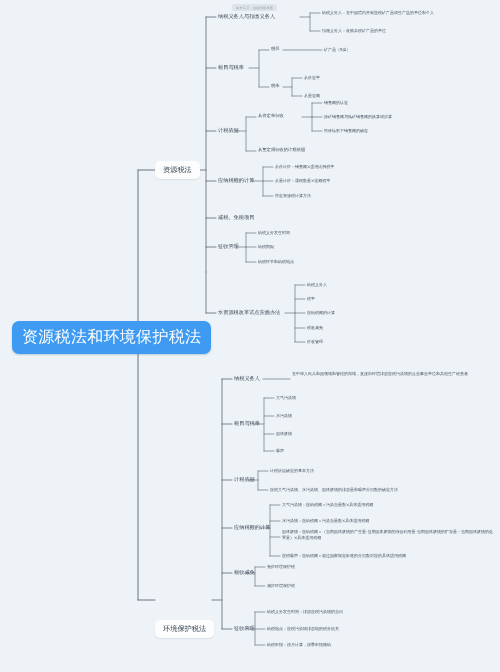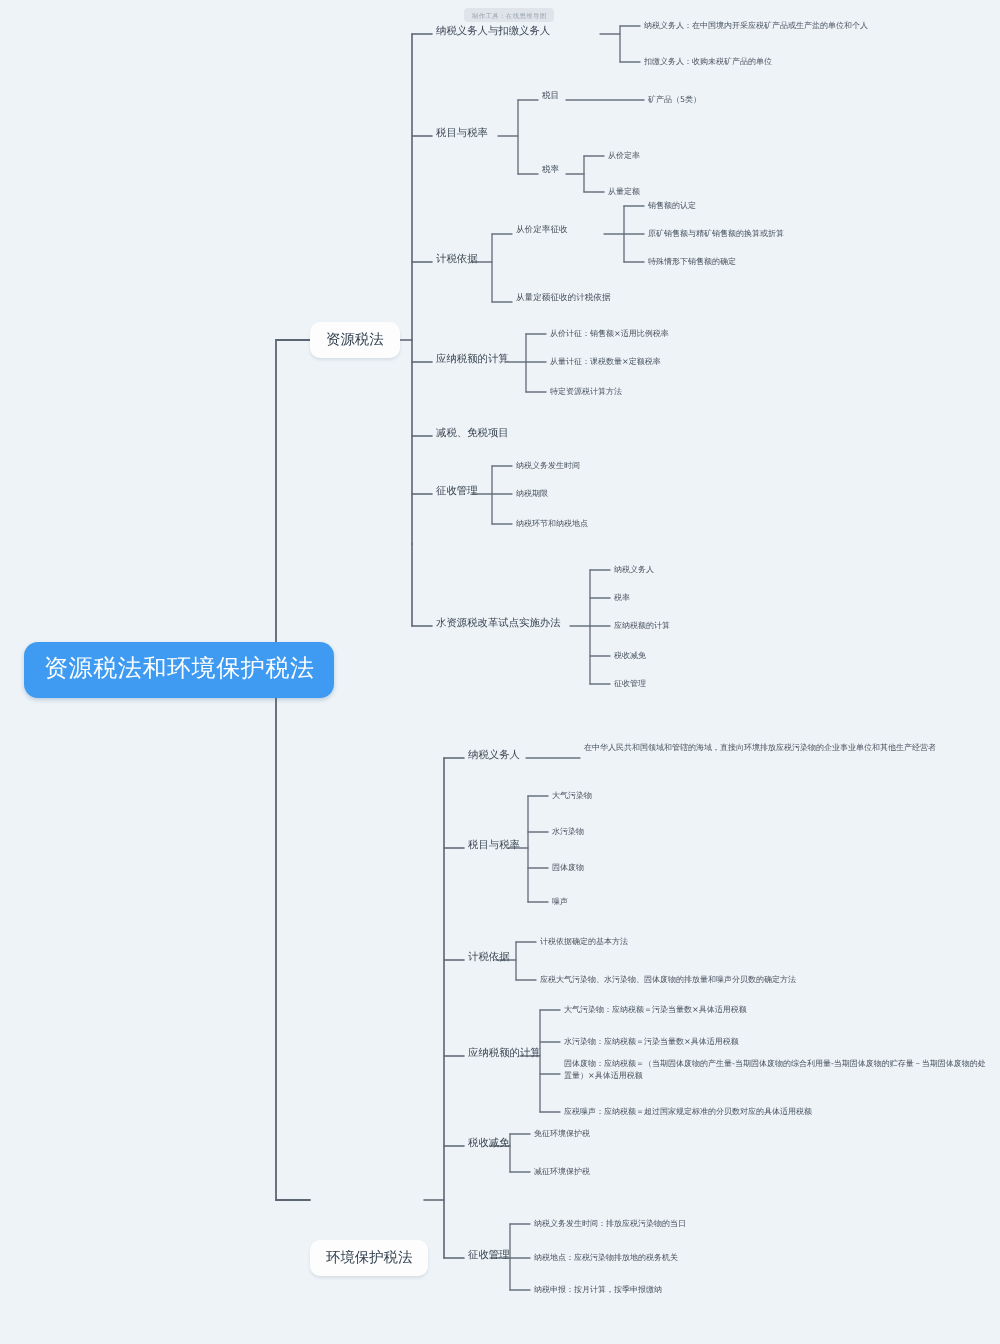--- a/index.html
+++ b/index.html
@@ -25,21 +25,21 @@
     white-space: nowrap;
     line-height: 1.25;
     color: #2b3440;
   }
   
   .root {
     background: #3f9bf2;
     color: #ffffff;
     border-radius: 7px;
     padding: 6px 10px 7px 10px;
-    font-size: 12px;
+    font-size: 16px;
     letter-spacing: .3px;
     box-shadow: 0 1px 2px rgba(40,90,140,.25);
   }
   
   .branch {
     background: #fdfdfd;
     border-radius: 5px;
     padding: 4px 8px 5px 8px;
     font-size: 7.2px;
     color: #31404f;

